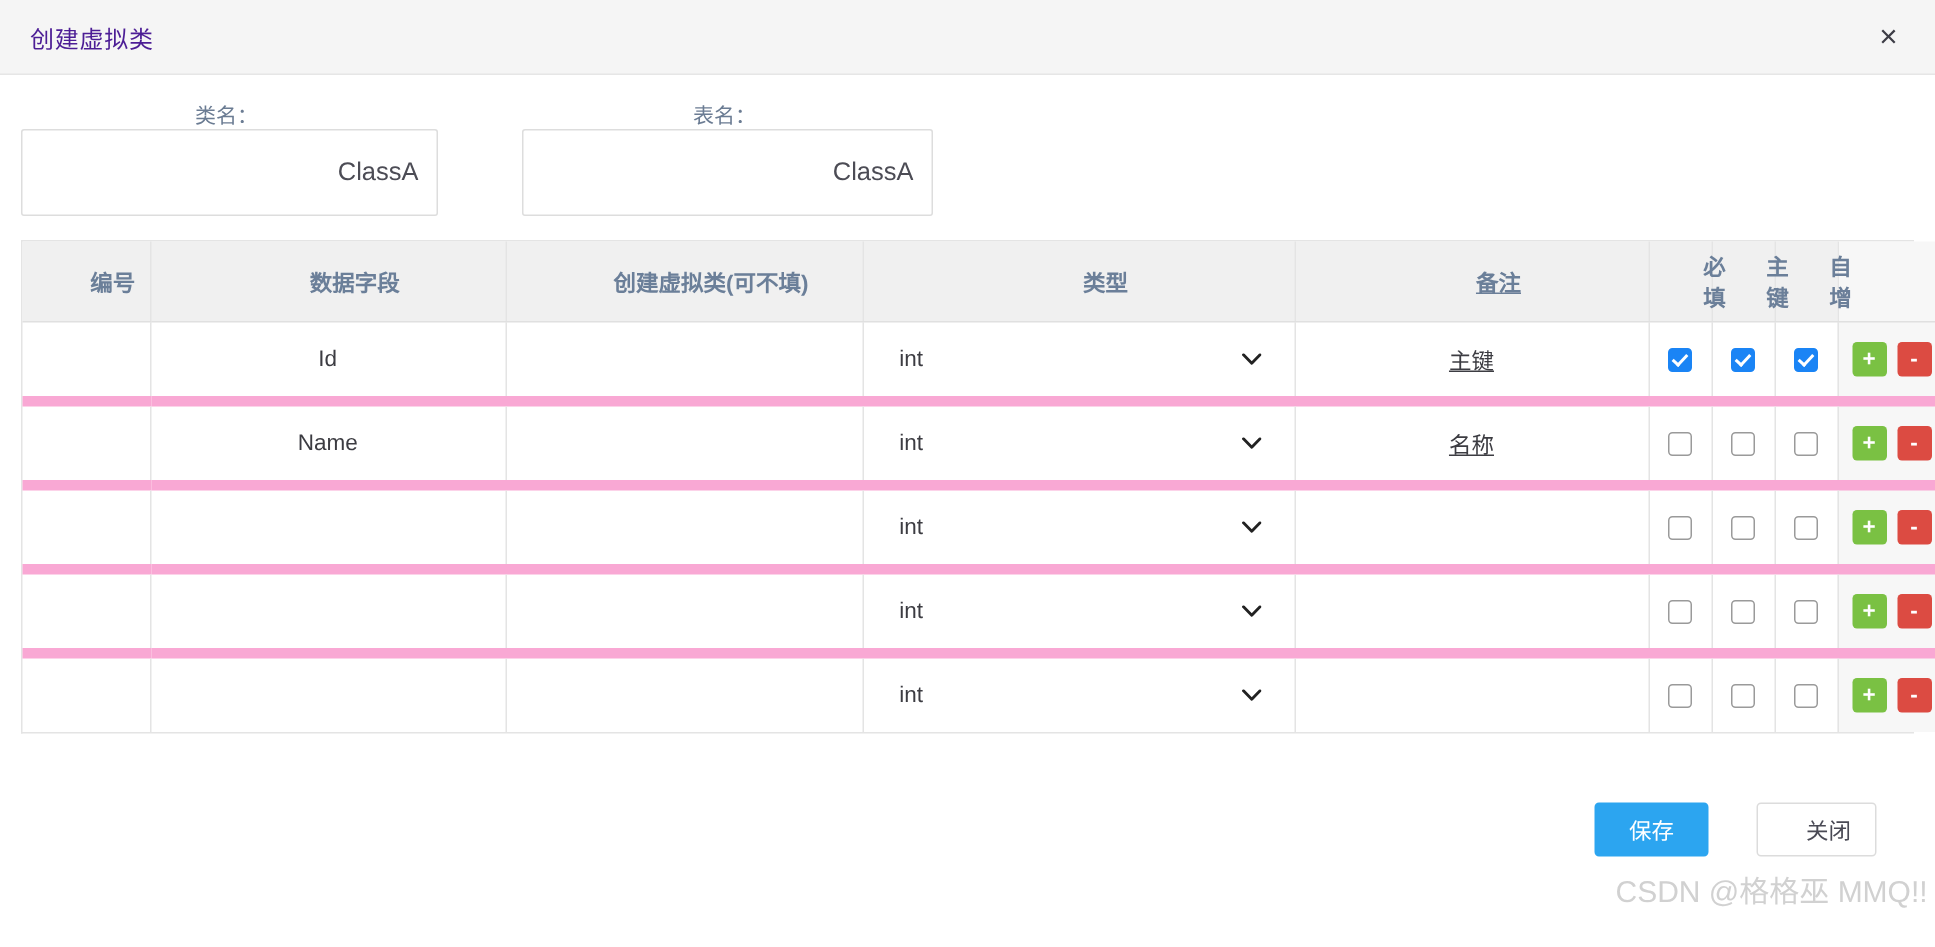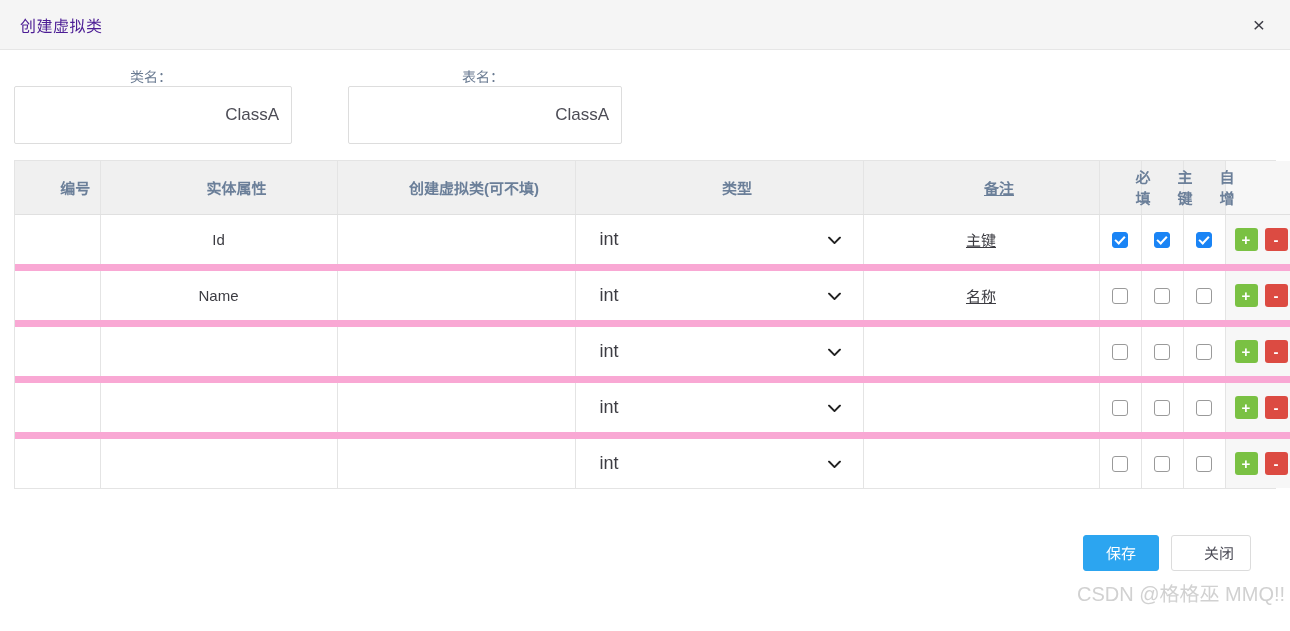--- a/index.html
+++ b/index.html
@@ -150,21 +150,21 @@
     border-right: none !important;
   }
 
   
   .type-cell { position: relative; }
   .type-select {
     width: 100%;
     height: 49px;
     border: none;
     background: transparent;
-    font-size: 18px;
+    font-size: 15px;
     color: #3c3c42;
     padding: 0 30px 0 24px;
     box-sizing: border-box;
     text-align: left;
     display: flex;
     align-items: center;
     cursor: pointer;
     font-family: "Liberation Sans", "DejaVu Sans", sans-serif;
   }
   .chevron {
@@ -231,21 +231,21 @@
   }
   .btn-add { background: #7ac143; }
   .btn-del { background: #dc4b42; }
 
   
   .dialog-footer {
     margin-top: 46px;
     padding-right: 25px;
     display: flex;
     justify-content: flex-end;
-    gap: 12px;
+    gap: 32px;
   }
   .btn {
     height: 36px;
     min-width: 76px;
     border-radius: 3px;
     font-size: 15px;
     cursor: pointer;
     font-family: "Liberation Sans", "DejaVu Sans", sans-serif;
     padding: 0 16px;
     box-sizing: border-box;
@@ -299,21 +299,21 @@
     </div>
     <div class="field-gap-2"></div>
   </div>
 
 
   <div class="table-wrap">
     <table class="fields">
       <thead>
         <tr>
           <th class="col-no">编号</th>
-          <th class="col-attr">实体属性</th>
+          <th class="col-attr">数据字段</th>
           <th class="col-field">创建虚拟类(可不填)</th>
           <th class="col-type">类型</th>
           <th class="col-remark">备注</th>
           <th class="col-chk">必填</th>
           <th class="col-chk">主键</th>
           <th class="col-chk">自增</th>
           <th class="col-act th-act"></th>
         </tr>
       </thead>
       <tbody id="fields-body">

